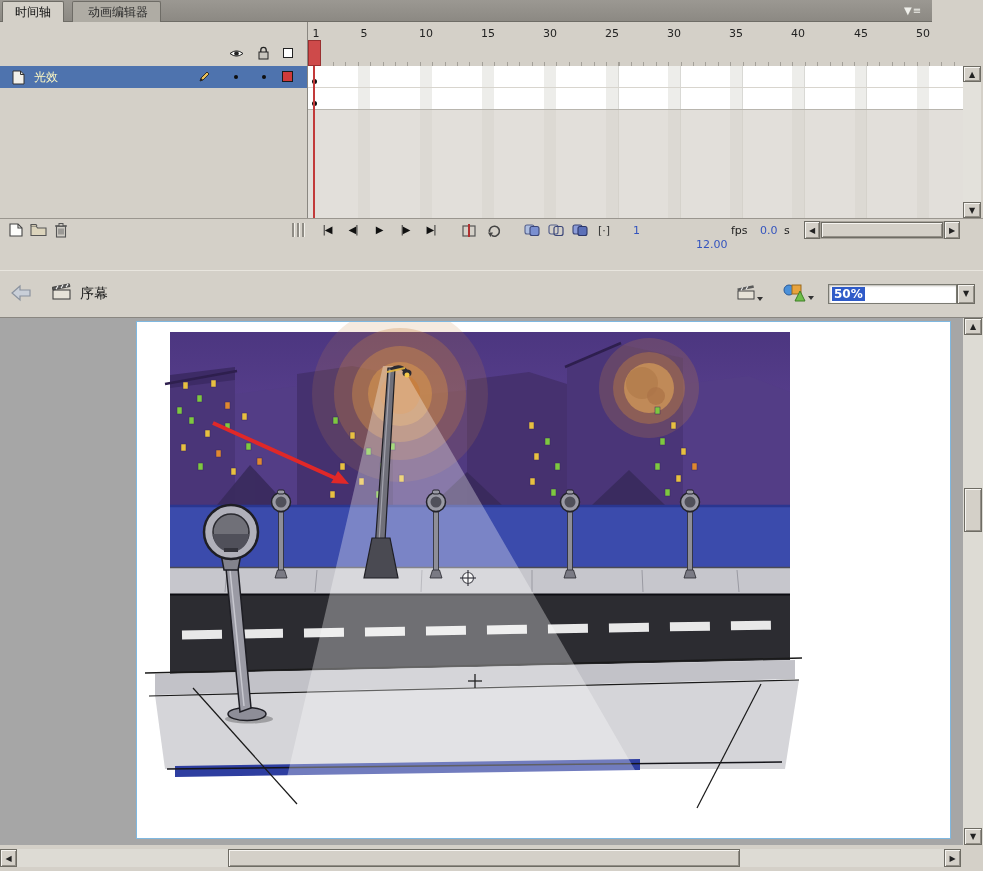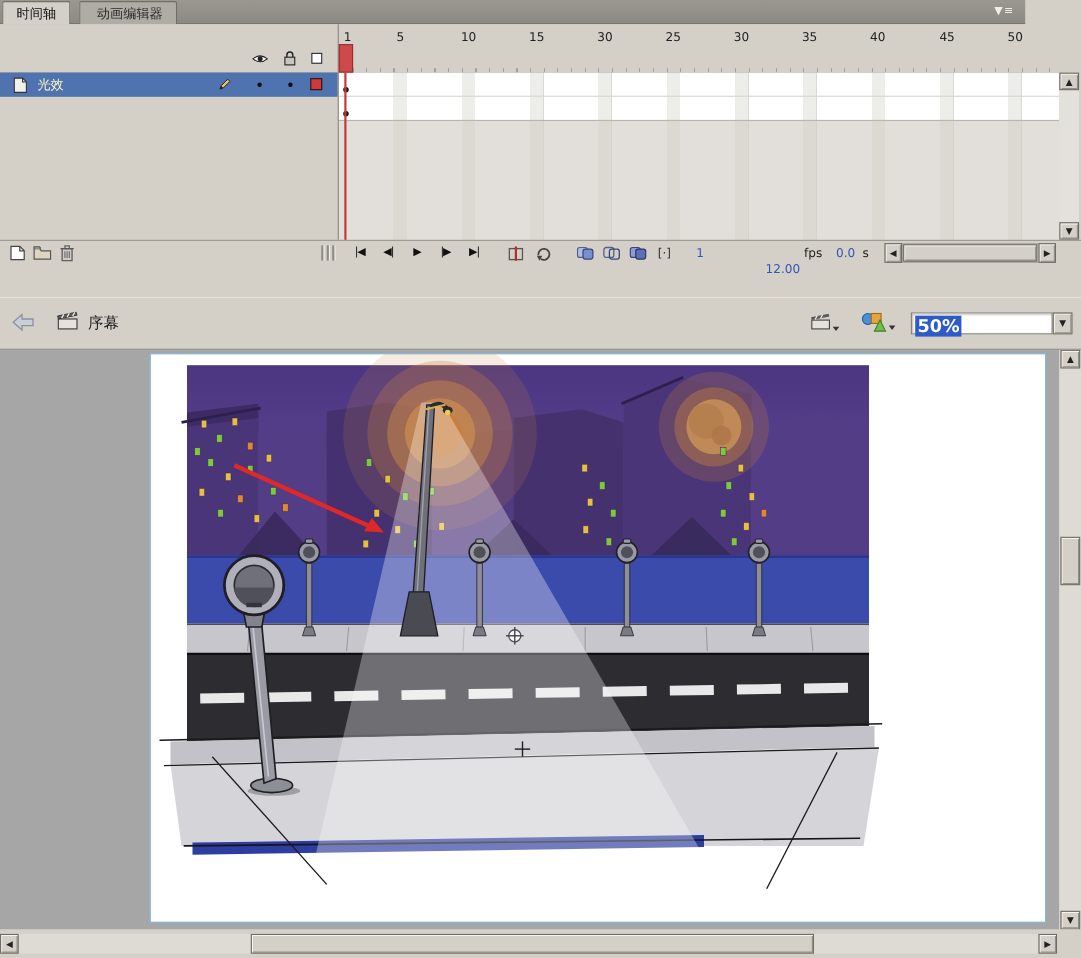--- a/index.html
+++ b/index.html
@@ -66,21 +66,21 @@
   .doc-tab{position:absolute;left:0;top:3px;width:180px;height:26px;background:#D4D0C8;
     border:1px solid #5F5D58;border-bottom:none;border-radius:3px 3px 0 0;}
   .doc-tab .title{position:absolute;left:10px;top:5px;font-size:12px;color:#111;white-space:nowrap;}
   .doc-tab .close{position:absolute;right:8px;top:4px;font-size:13px;color:#333;cursor:default;}
   
   .edit-bar{position:absolute;left:0;top:270px;width:983px;height:48px;background:#D4D0C8;
     border-bottom:1px solid #8A8781;box-shadow:inset 0 1px 0 #E8E5DE;}
   .scene-name{position:absolute;left:80px;top:15px;font-size:14px;color:#1A1A1A;}
   .zoom-combo{position:absolute;left:828px;top:14px;width:147px;height:20px;}
   .zoom-field{position:absolute;left:0;top:0;width:129px;height:20px;background:#FFF;
-    border:1px solid #7A7A72;box-shadow:inset 1px 1px 2px #B8B5AE;padding:2px 3px;font-size:16px;}
+    border:1px solid #7A7A72;box-shadow:inset 1px 1px 2px #B8B5AE;padding:2px 3px;font-size:12px;}
   .zoom-sel{background:#2F5BC8;color:#FFF;padding:0 2px;font-weight:bold;}
   .zoom-drop{position:absolute;left:129px;top:0;width:18px;height:20px;text-align:center;line-height:18px;font-size:8px;color:#222;}
   
   .stage{position:absolute;left:0;top:318px;width:963px;height:527px;background:#A6A6A6;overflow:hidden;}
   .canvas{position:absolute;left:137px;top:4px;width:813px;height:516px;background:#FFF;
     outline:1px solid #7FB8E0;}
   .canvas svg{position:absolute;left:0;top:0;}
   
   .stage-vscroll{position:absolute;left:963px;top:318px;width:20px;height:527px;background:#DDDBD4;}
   .sb-btn{position:absolute;width:18px;height:17px;line-height:16px;}

